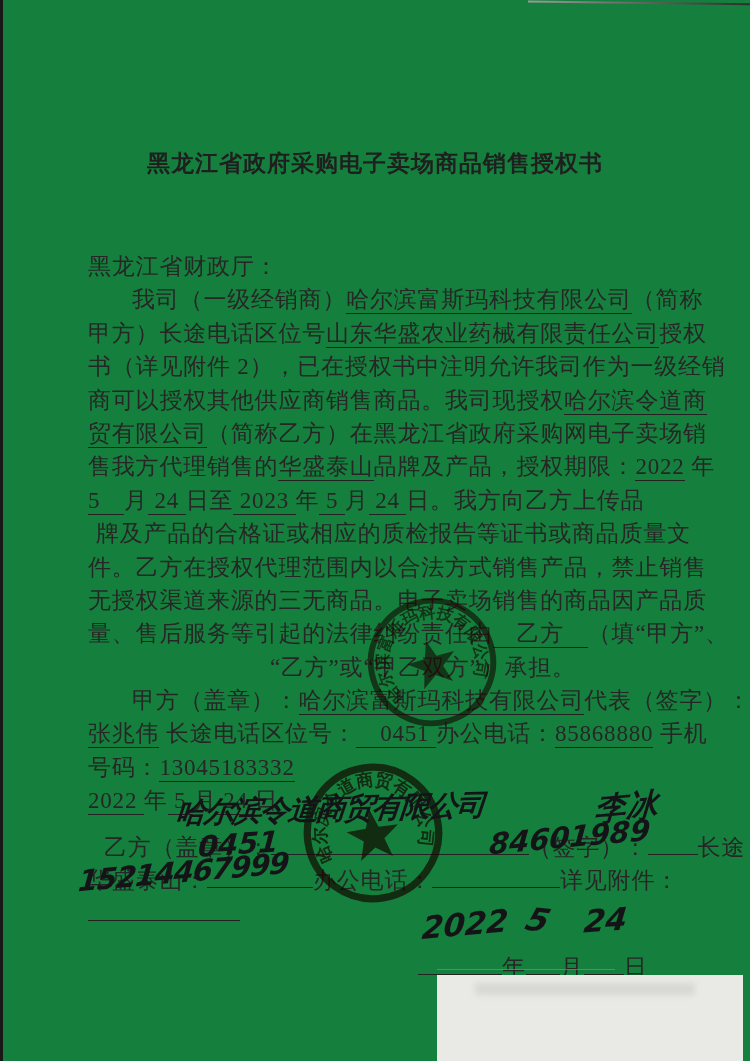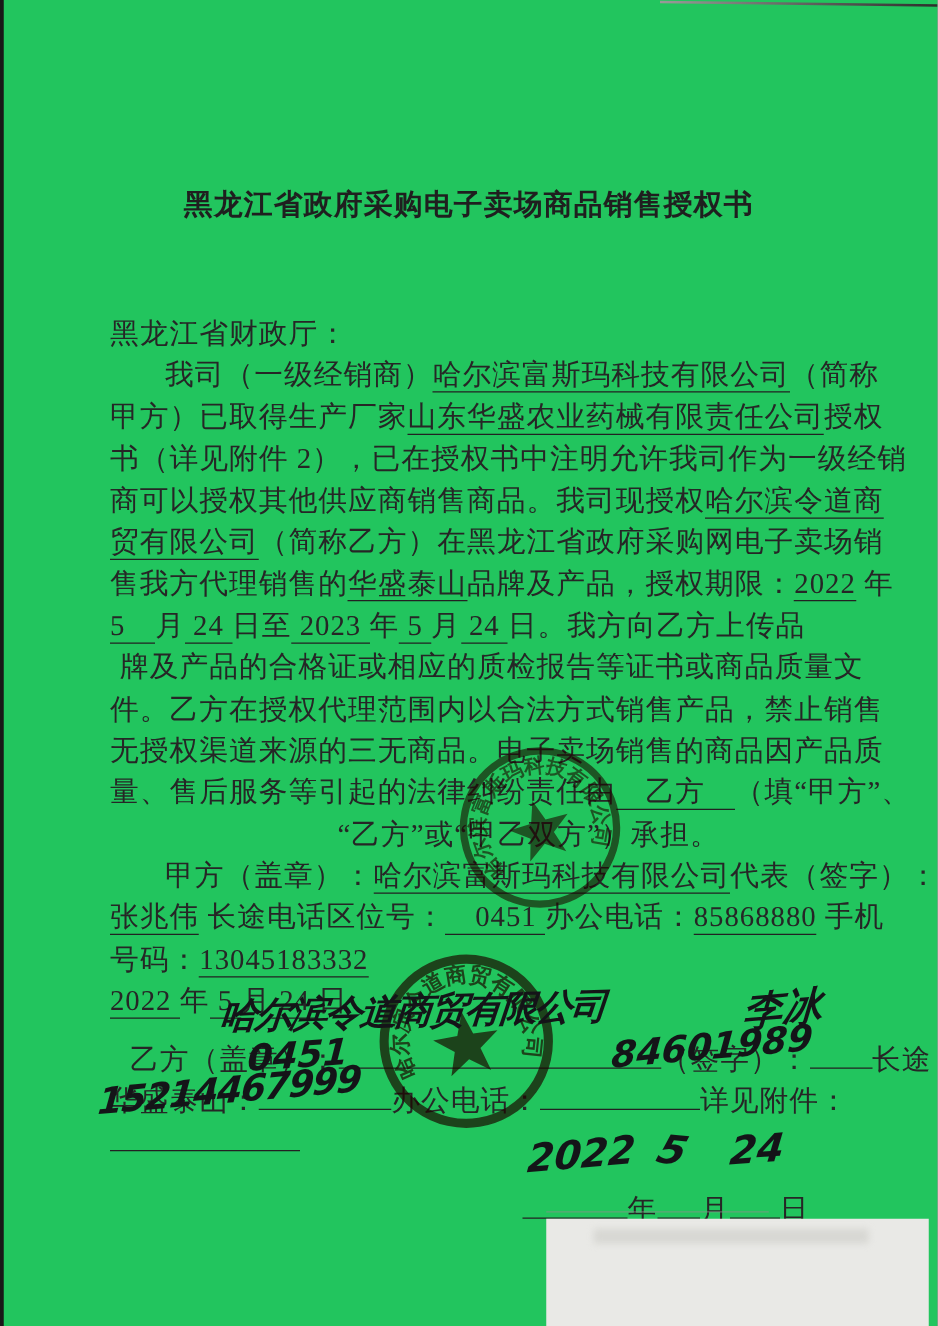--- a/index.html
+++ b/index.html
@@ -1,18 +1,18 @@
 <!DOCTYPE html>
 <html><head>
 <meta charset="utf-8">
 <style>
   html,body{margin:0;padding:0;background:#888;}
   .page{
     position:relative;width:750px;height:1061px;margin:0 auto;
-    background:#22c55e;overflow:hidden;
+    background:#15803d;overflow:hidden;
     font-family:"Liberation Serif","DejaVu Serif",serif;color:#262626;
   }
   
   .edge-left{position:absolute;left:0;top:0;width:3px;height:1061px;background:#181818;}
   .edge-top{position:absolute;left:528px;top:2px;width:226px;height:2px;
     background:linear-gradient(to right,#9a9a98,#2c2c2a);transform:rotate(0.7deg);}
   .bleed{position:absolute;left:437px;top:975px;width:306px;height:86px;background:#e9e9e6;}
   .bleed .smear{position:absolute;left:38px;top:8px;width:220px;height:12px;
     background:#c9c9c4;filter:blur(3px);opacity:.55;}
   .faintline{position:absolute;left:437px;top:969px;width:178px;height:1px;background:#8f8f8c;opacity:.6;}
@@ -54,21 +54,21 @@
 <div class="page">
 
   <div class="edge-left"></div>
   <div class="edge-top"></div>
 
   <div class="title">黑龙江省政府采购电子卖场商品销售授权书</div>
 
   <div class="doc">
       <div class="line"><span>黑龙江省财政厅：</span></div>
       <div class="line" style="padding-left: 44px;"><span>我司（一级经销商）</span><span class="u">哈尔滨富斯玛科技有限公司</span><span>（简称</span></div>
-      <div class="line"><span>甲方）已取得生产厂家</span><span class="u">山东华盛农业药械有限责任公司</span><span>授权</span></div>
+      <div class="line"><span>甲方）长途电话区位号</span><span class="u">山东华盛农业药械有限责任公司</span><span>授权</span></div>
       <div class="line"><span>书（详见附件 2），已在授权书中注明允许我司作为一级经销</span></div>
       <div class="line"><span>商可以授权其他供应商销售商品。我司现授权</span><span class="u">哈尔滨令道商</span></div>
       <div class="line"><span class="u">贸有限公司</span><span>（简称乙方）在黑龙江省政府采购网电子卖场销</span></div>
       <div class="line"><span>售我方代理销售的</span><span class="u">华盛泰山</span><span>品牌及产品，授权期限：</span><span class="u">2022</span><span> 年</span></div>
       <div class="line"><span class="u">5　</span><span>月</span><span class="u"> 24 </span><span>日至</span><span class="u"> 2023 </span><span>年</span><span class="u"> 5 </span><span>月</span><span class="u"> 24 </span><span>日。我方向乙方上传品</span></div>
       <div class="line" style="padding-left: 8px;"><span>牌及产品的合格证或相应的质检报告等证书或商品质量文</span></div>
       <div class="line"><span>件。乙方在授权代理范围内以合法方式销售产品，禁止销售</span></div>
       <div class="line"><span>无授权渠道来源的三无商品。电子卖场销售的商品因产品质</span></div>
       <div class="line"><span>量、售后服务等引起的法律纠纷责任由</span><span class="u">　乙方　</span><span>（填“甲方”、</span></div>
       <div class="line" style="padding-left: 182px;"><span>“乙方”或“甲乙双方”）承担。</span></div>

